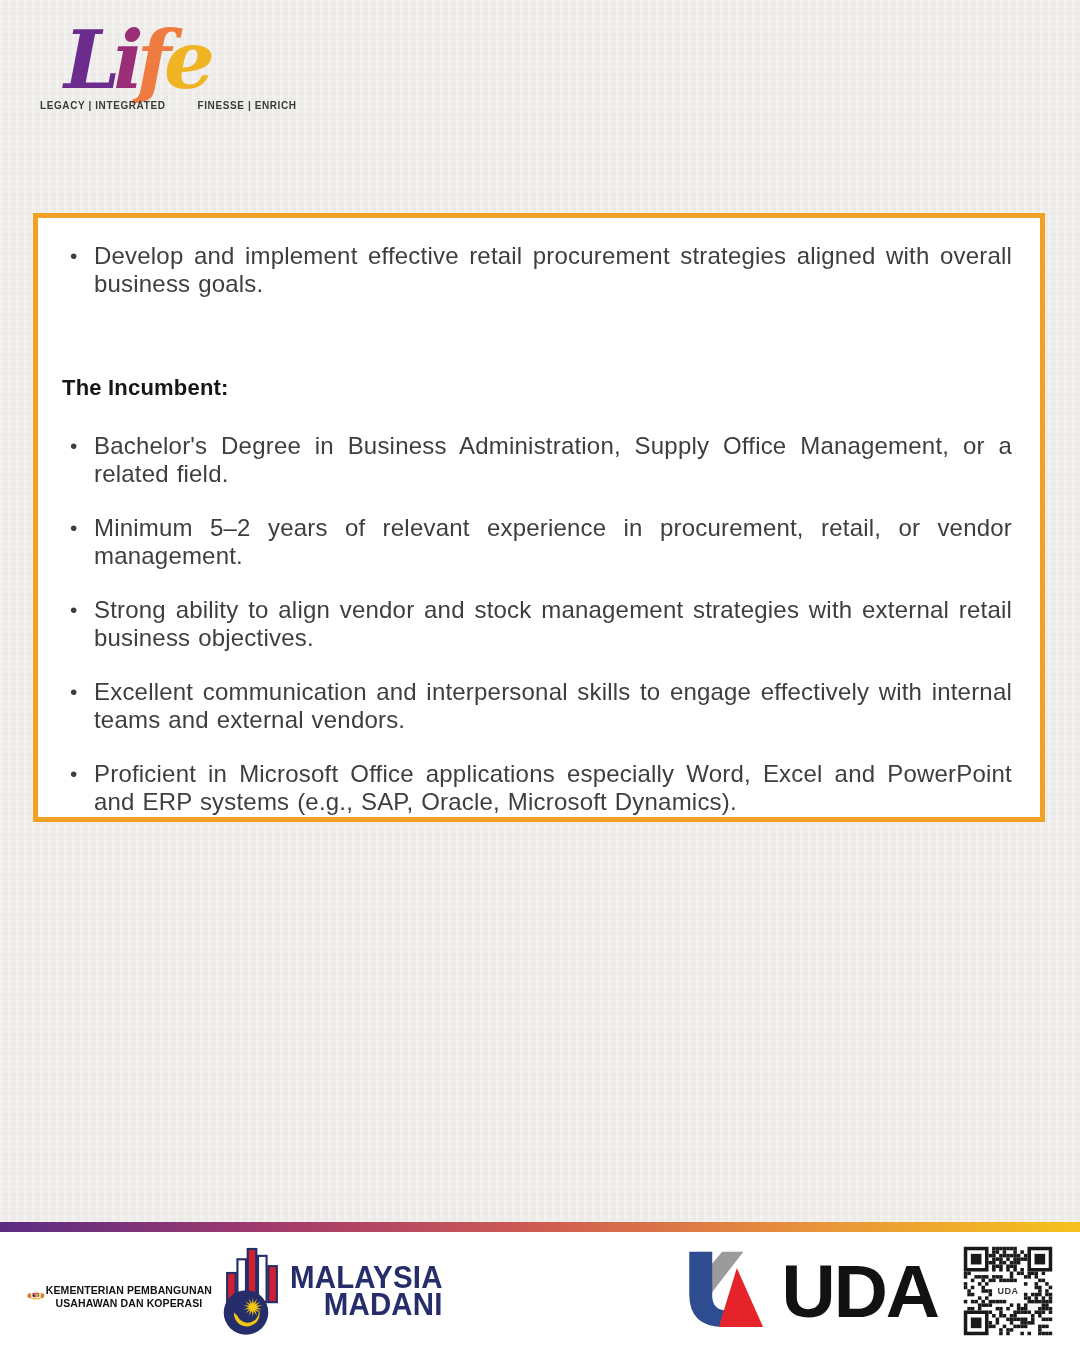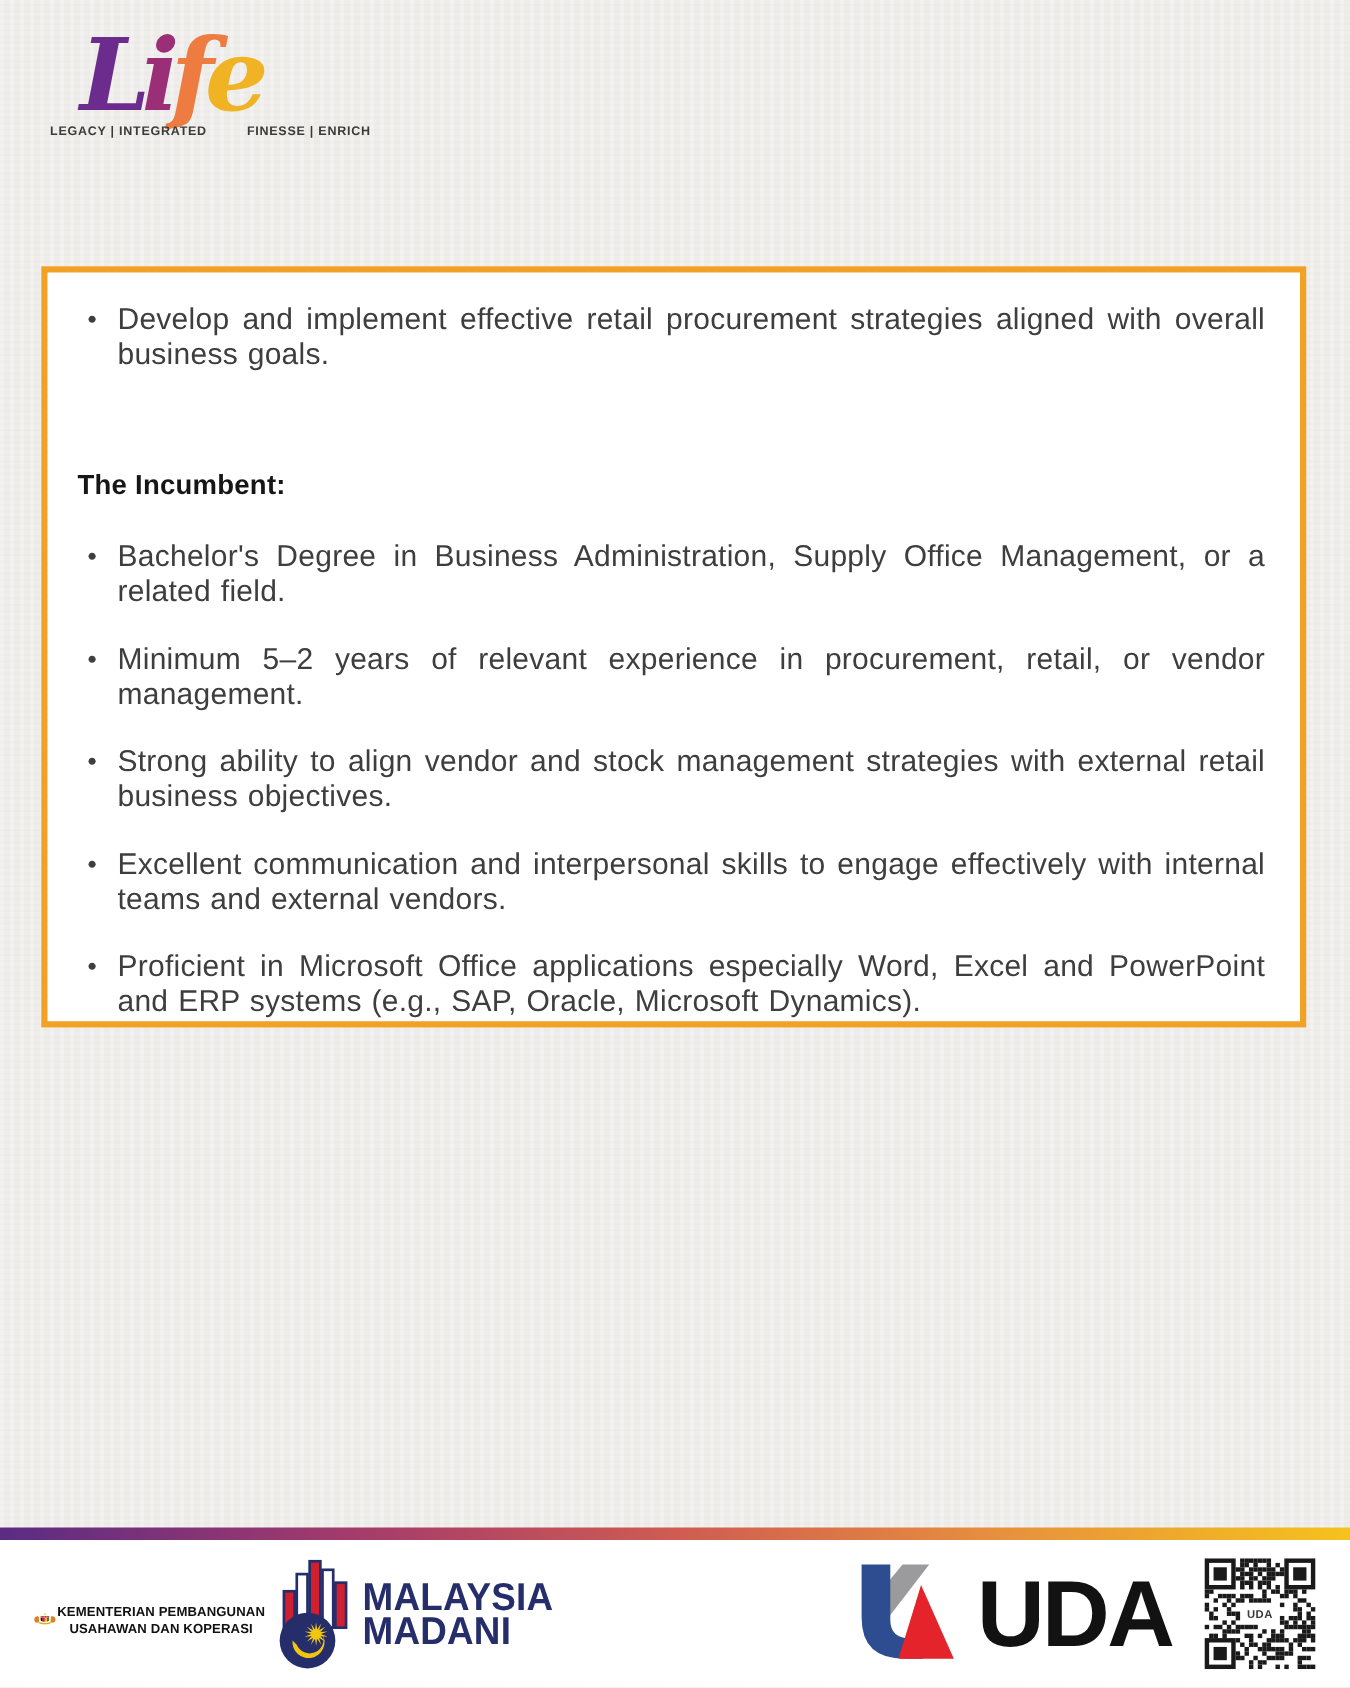--- a/index.html
+++ b/index.html
@@ -54,21 +54,21 @@
   .footer{
     position:absolute;left:0;top:1232px;width:1080px;height:118px;
     background:#ffffff;display:flex;align-items:center;
     padding:0 26px;box-sizing:border-box;
   }
   .ministry{display:flex;flex-direction:row;align-items:center;width:186px;margin-top:8px;}
   .ministry-label{
     margin-top:3px;font-size:10.5px;line-height:13px;font-weight:700;
     color:#111;text-align:center;letter-spacing:0.1px;white-space:nowrap;
   }
-  .madani{display:flex;align-items:center;margin-left:10px;}
+  .madani{display:flex;align-items:center;margin-left:10px;text-align:right;}
   .madani-text{margin-left:8px;display:flex;flex-direction:column;}
   .madani-text span{
     font-size:31px;line-height:27px;font-weight:800;letter-spacing:0.2px;
     transform:scaleX(0.95);transform-origin:left center;white-space:nowrap;
   }
   .spacer{flex:1;}
   .uda{display:flex;align-items:center;}
   .uda-word{
     font-size:75px;line-height:80px;font-weight:800;color:#121212;
     letter-spacing:-2px;margin-left:14px;white-space:nowrap;

